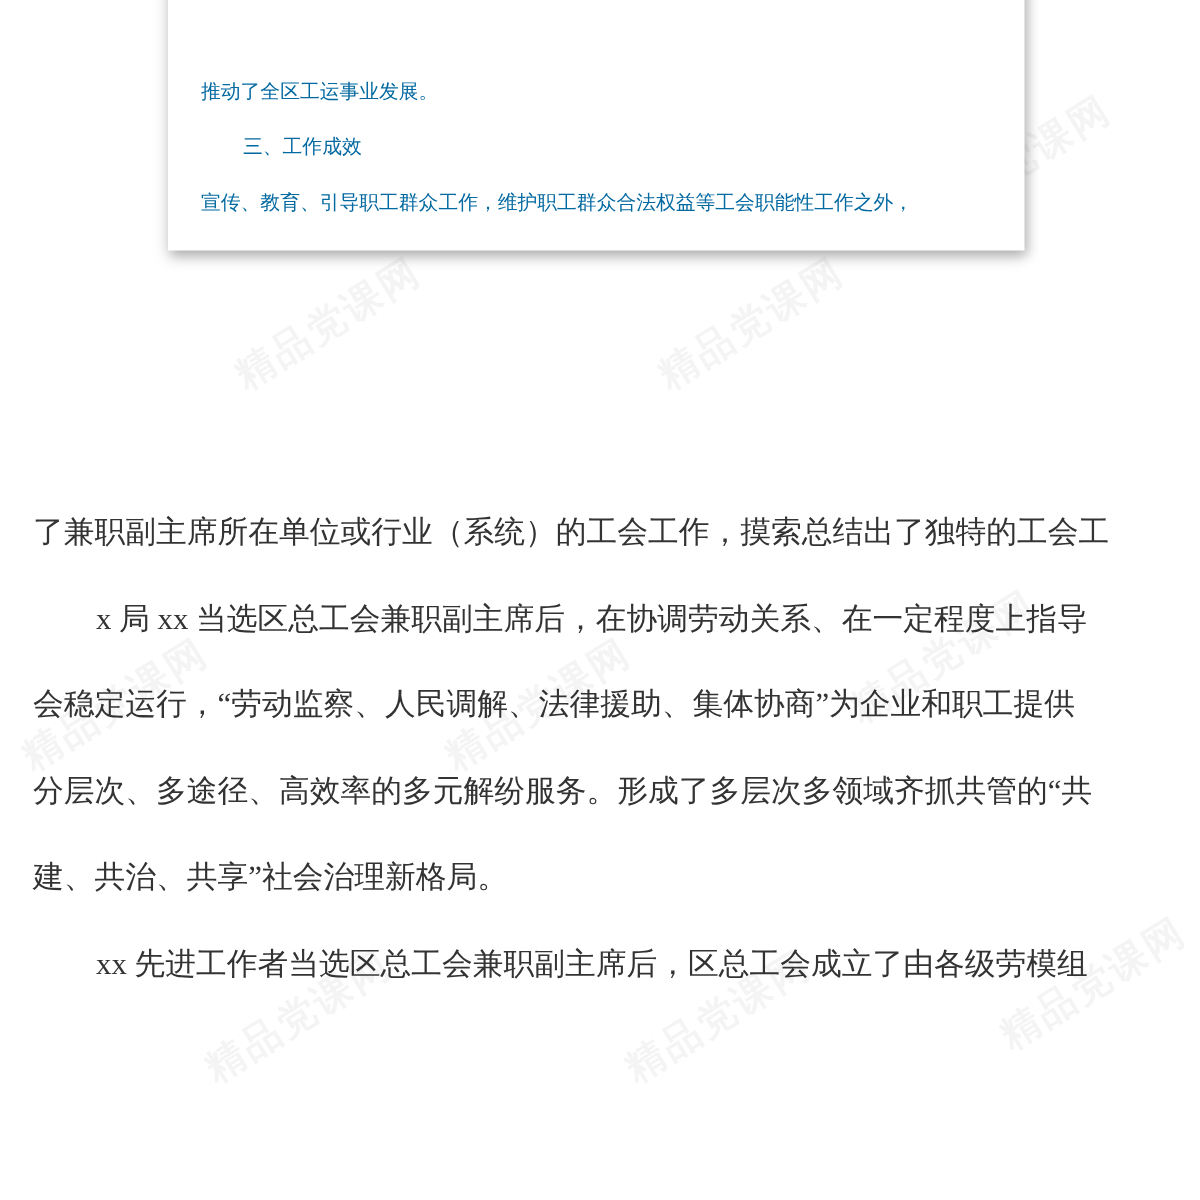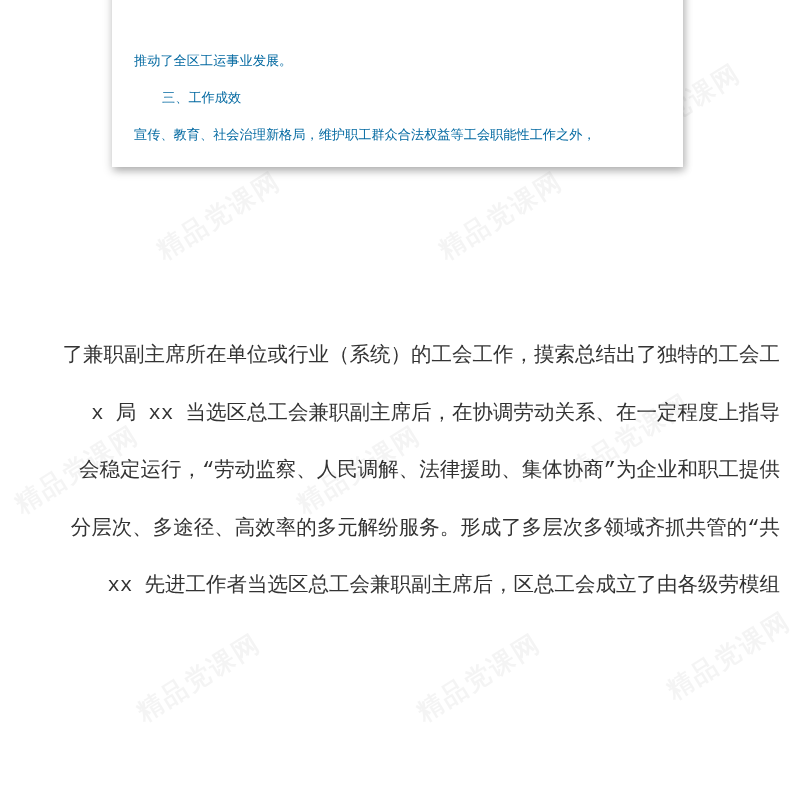--- a/index.html
+++ b/index.html
@@ -71,22 +71,21 @@
     top: 327px;
     width: 758px;
     z-index: 8;
   }
   .body-line {
     font-size: 20.5px;
     line-height: 57.5px;
     color: #333333;
     white-space: nowrap;
     letter-spacing: 0px;
-    font-family: Liberation Mono, monospace;
-    text-align: right;
+    font-family: Liberation Serif, serif;
   }
   .body-line.indent { text-indent: 42px; }
 </style>
 </head>
 <body>
 
 <div id="watermark-layer">
     <div class="watermark" style="left: 150px; top: 238px; color: rgba(0, 0, 0, 0.043); transform: rotate(-32deg);">精品党课网</div>
     <div class="watermark" style="left: 432px; top: 238px; color: rgba(0, 0, 0, 0.043); transform: rotate(-32deg);">精品党课网</div>
     <div class="watermark" style="left: 8px; top: 492px; color: rgba(0, 0, 0, 0.043); transform: rotate(-32deg);">精品党课网</div>
@@ -96,23 +95,24 @@
     <div class="watermark" style="left: 410px; top: 700px; color: rgba(0, 0, 0, 0.043); transform: rotate(-32deg);">精品党课网</div>
     <div class="watermark" style="left: 660px; top: 678px; color: rgba(0, 0, 0, 0.043); transform: rotate(-32deg);">精品党课网</div>
     <div class="watermark" style="left: 330px; top: 130px; color: rgba(0, 0, 0, 0.043); transform: rotate(-32deg);">精品党课网</div>
     <div class="watermark" style="left: 610px; top: 130px; color: rgba(0, 0, 0, 0.043); transform: rotate(-32deg);">精品党课网</div>
   </div>
 
 <div id="preview-card">
   <div id="preview-card-inner">
       <div class="card-line">推动了全区工运事业发展。</div>
       <div class="card-line heading">三、工作成效</div>
-      <div class="card-line">宣传、教育、社会治理新格局，维护职工群众合法权益等工会职能性工作之外，</div>
+      <div class="card-line">宣传、教育、引导职工群众工作，维护职工群众合法权益等工会职能性工作之外，</div>
     </div>
 </div>
 
 <div id="document-body">
     <div class="body-line">了兼职副主席所在单位或行业（系统）的工会工作，摸索总结出了独特的工会工</div>
     <div class="body-line indent">x 局 xx 当选区总工会兼职副主席后，在协调劳动关系、在一定程度上指导</div>
     <div class="body-line">会稳定运行，“劳动监察、人民调解、法律援助、集体协商”为企业和职工提供</div>
     <div class="body-line">分层次、多途径、高效率的多元解纷服务。形成了多层次多领域齐抓共管的“共</div>
+    <div class="body-line">建、共治、共享”社会治理新格局。</div>
     <div class="body-line indent">xx 先进工作者当选区总工会兼职副主席后，区总工会成立了由各级劳模组</div>
   </div>
 
 </body></html>

